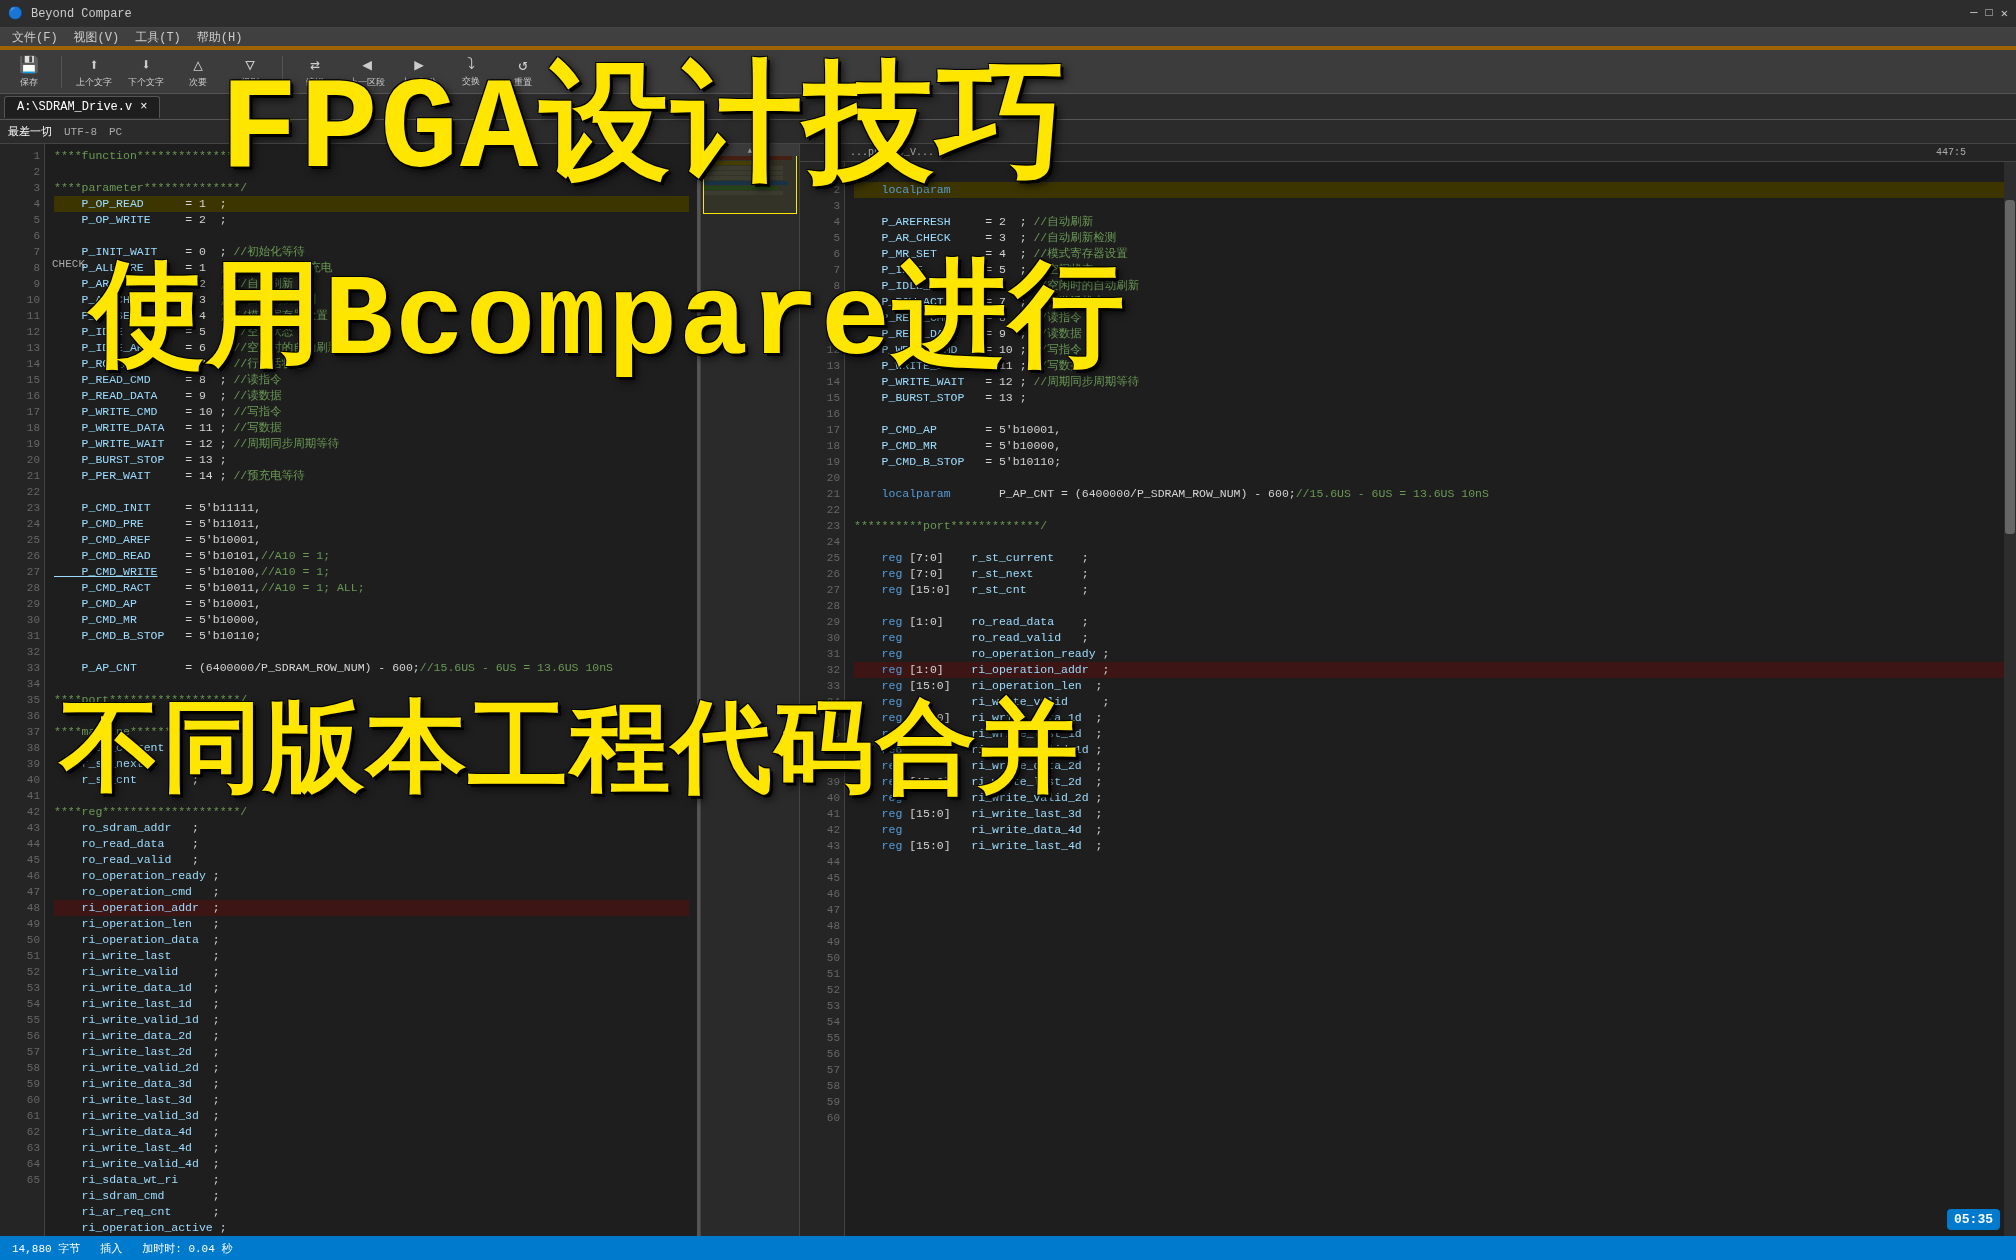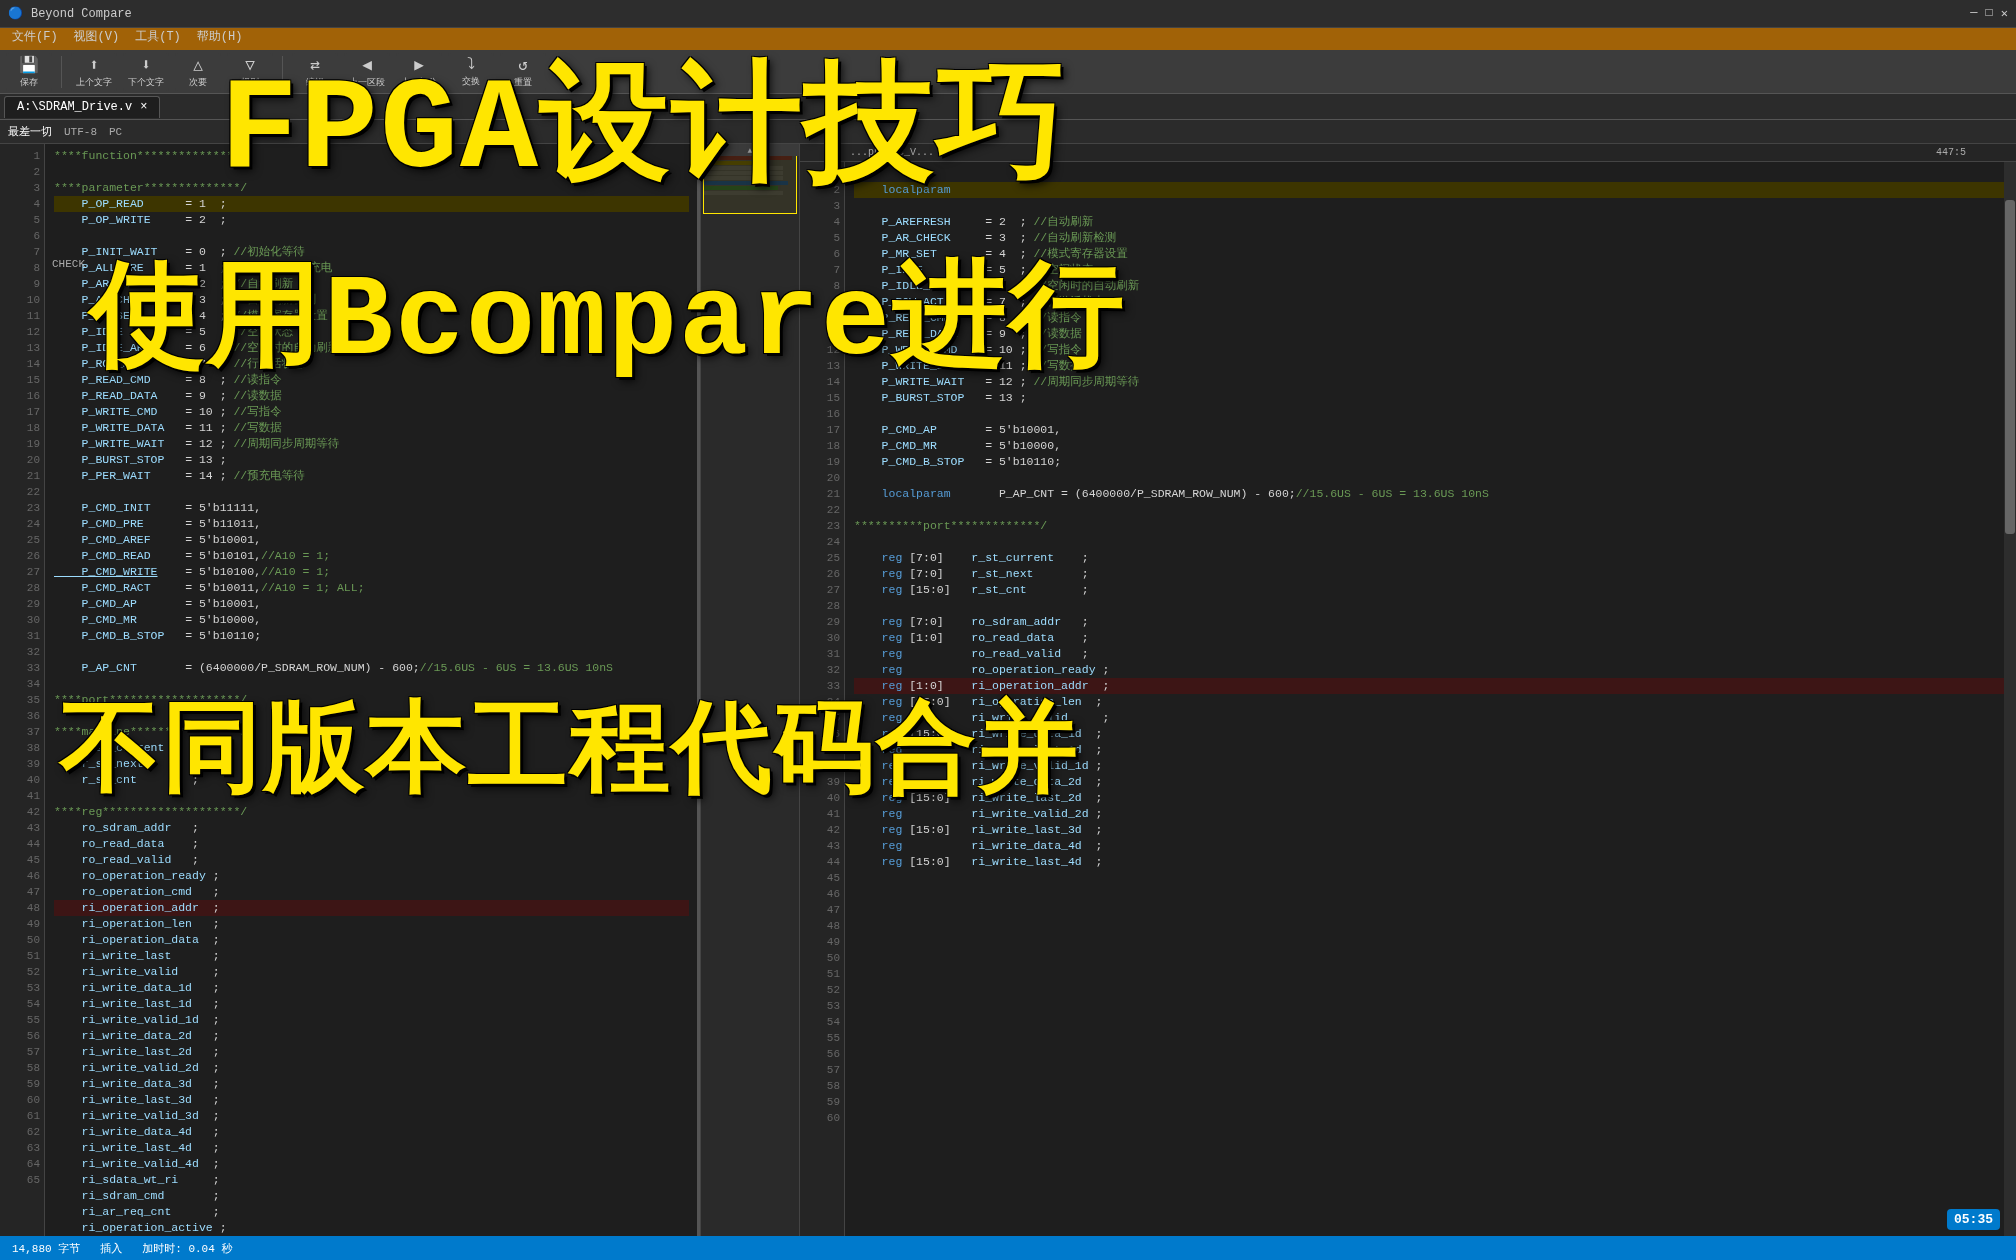--- a/index.html
+++ b/index.html
@@ -263,21 +263,21 @@
 <div id="titlebar">
   <span style="margin-right:8px;">🔵</span>
   <span>Beyond Compare</span>
   <span style="margin-left:auto; display:flex; gap:8px;">
     <span style="cursor:pointer;">─</span>
     <span style="cursor:pointer;">□</span>
     <span style="cursor:pointer;">✕</span>
   </span>
 </div>
 
-<div id="menubar" style="background:#a16207;height:22px;display:flex;padding:0 4px;font-size:12px;color:#ccc;border-bottom:1px solid #a16207;">
+<div id="menubar" style="background:#404040;height:22px;display:flex;align-items:center;padding:0 4px;font-size:12px;color:#ccc;border-bottom:4px solid #a16207;">
   <span style="padding:0 8px;cursor:pointer;">文件(F)</span>
   <span style="padding:0 8px;cursor:pointer;">视图(V)</span>
   <span style="padding:0 8px;cursor:pointer;">工具(T)</span>
   <span style="padding:0 8px;cursor:pointer;">帮助(H)</span>
 </div>
 
 <div id="toolbar">
   <div class="toolbar-btn">
     <span class="toolbar-icon">💾</span>
     <span>保存</span>
@@ -466,21 +466,20 @@
       <div class="code-line"><span style="color:#9cdcfe;">    P_CMD_B_STOP</span><span style="color:#d4d4d4;">   = 5'b10110;</span></div>
       <div class="code-line"></div>
       <div class="code-line"><span style="color:#569cd6;">    localparam</span><span style="color:#d4d4d4;">       P_AP_CNT = (6400000/P_SDRAM_ROW_NUM) - 600;</span><span style="color:#6a9955;">//15.6US - 6US = 13.6US 10nS</span></div>
       <div class="code-line"></div>
       <div class="code-line"><span style="color:#6a9955;">**********port*************/</span></div>
       <div class="code-line"></div>
       <div class="code-line"><span style="color:#569cd6;">    reg</span><span style="color:#d4d4d4;"> [7:0]    </span><span style="color:#9cdcfe;">r_st_current</span><span style="color:#d4d4d4;">    ;</span></div>
       <div class="code-line"><span style="color:#569cd6;">    reg</span><span style="color:#d4d4d4;"> [7:0]    </span><span style="color:#9cdcfe;">r_st_next</span><span style="color:#d4d4d4;">       ;</span></div>
       <div class="code-line"><span style="color:#569cd6;">    reg</span><span style="color:#d4d4d4;"> [15:0]   </span><span style="color:#9cdcfe;">r_st_cnt</span><span style="color:#d4d4d4;">        ;</span></div>
       <div class="code-line"></div>
-      <div class="code-line"><span style="color:#569cd6;">    reg</span><span style="color:#d4d4d4;"> [7:0]    </span><span style="color:#9cdcfe;">ro_sdram_addr</span><span style="color:#d4d4d4;">   ;</span></div>
       <div class="code-line"><span style="color:#569cd6;">    reg</span><span style="color:#d4d4d4;"> [1:0]    </span><span style="color:#9cdcfe;">ro_read_data</span><span style="color:#d4d4d4;">    ;</span></div>
       <div class="code-line"><span style="color:#569cd6;">    reg</span><span style="color:#d4d4d4;">          </span><span style="color:#9cdcfe;">ro_read_valid</span><span style="color:#d4d4d4;">   ;</span></div>
       <div class="code-line"><span style="color:#569cd6;">    reg</span><span style="color:#d4d4d4;">          </span><span style="color:#9cdcfe;">ro_operation_ready</span><span style="color:#d4d4d4;"> ;</span></div>
       <div class="code-line diff-red"><span style="color:#569cd6;">    reg</span><span style="color:#d4d4d4;"> [1:0]    </span><span style="color:#9cdcfe;">ri_operation_addr</span><span style="color:#d4d4d4;">  ;</span></div>
       <div class="code-line"><span style="color:#569cd6;">    reg</span><span style="color:#d4d4d4;"> [15:0]   </span><span style="color:#9cdcfe;">ri_operation_len</span><span style="color:#d4d4d4;">  ;</span></div>
       <div class="code-line"><span style="color:#569cd6;">    reg</span><span style="color:#d4d4d4;">          </span><span style="color:#9cdcfe;">ri_write_valid</span><span style="color:#d4d4d4;">     ;</span></div>
       <div class="code-line"><span style="color:#569cd6;">    reg</span><span style="color:#d4d4d4;"> [15:0]   </span><span style="color:#9cdcfe;">ri_write_data_1d</span><span style="color:#d4d4d4;">  ;</span></div>
       <div class="code-line"><span style="color:#569cd6;">    reg</span><span style="color:#d4d4d4;">          </span><span style="color:#9cdcfe;">ri_write_last_1d</span><span style="color:#d4d4d4;">  ;</span></div>
       <div class="code-line"><span style="color:#569cd6;">    reg</span><span style="color:#d4d4d4;">          </span><span style="color:#9cdcfe;">ri_write_valid_1d</span><span style="color:#d4d4d4;"> ;</span></div>
       <div class="code-line"><span style="color:#569cd6;">    reg</span><span style="color:#d4d4d4;">          </span><span style="color:#9cdcfe;">ri_write_data_2d</span><span style="color:#d4d4d4;">  ;</span></div>

